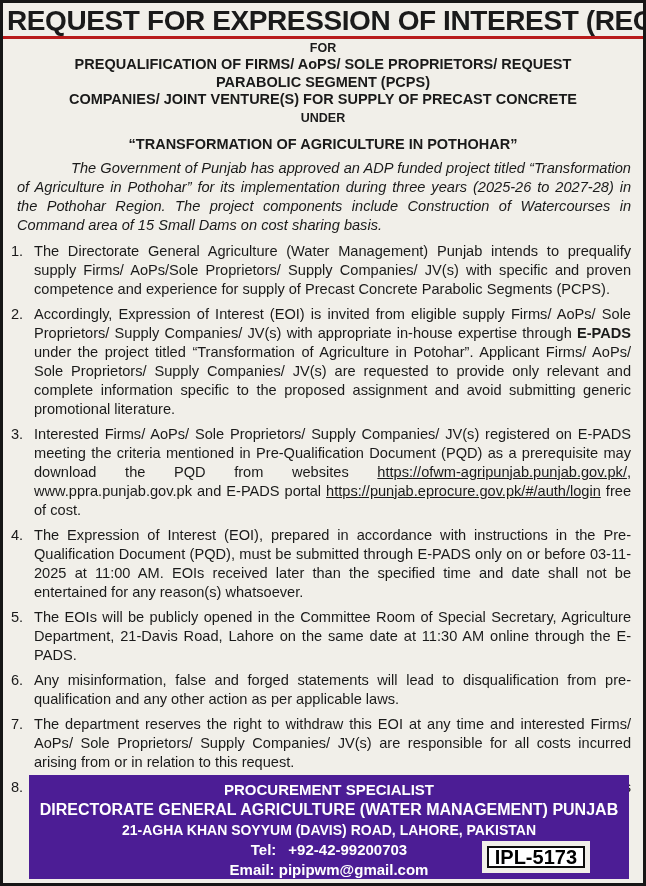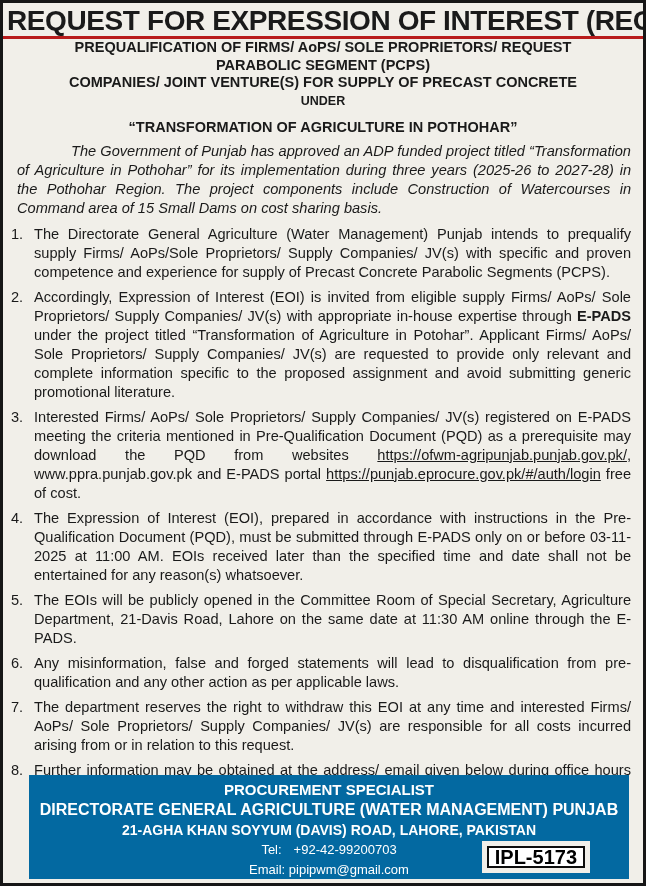--- a/index.html
+++ b/index.html
@@ -46,30 +46,30 @@
     font-size:14.6px; line-height:19px;
     text-align:justify;
   }
   ol.items .num{ position:absolute; left:0; top:0; }
   .link{ text-decoration:underline;margin-top:48px; }
   b.inline-bold{ font-weight:bold; }
   .footer-box{
     position:absolute;
     left:26px; right:14px; bottom:4px;
     height:104px;
-    background:#0369a1;
+    background:#4c1d95;
     color:#ffffff;
     text-align:center;
     box-sizing:border-box;
     padding-top:5px;
   }
   .footer-box .f1{ font-size:15px;   font-weight:bold; line-height:20px; }
   .footer-box .f2{ font-size:16px;   font-weight:bold; line-height:20px; }
   .footer-box .f3{ font-size:14px; font-weight:bold; line-height:20px; }
-  .footer-box .f4,.footer-box .f5{ font-size:13px; font-weight:normal; line-height:20px; }
+  .footer-box .f4,.footer-box .f5{ font-size:15px; font-weight:bold; line-height:20px; }
   .footer-box .gap{ display:inline-block; width:12px; }
   .ipl-badge{
     position:absolute;
     right:44px; bottom:11px;
     background:#ffffff;
     color:#000000;
     border:2px solid #0c0c0c;
     box-shadow:0 0 0 5px #f1efe9;
     font-size:20px; font-weight:bold;
     line-height:18px;
@@ -79,20 +79,21 @@
 </style>
 </head>
 <body>
 
 <div class="page">
 
   <div class="header">
     <div>
       <span class="title">REQUEST FOR EXPRESSION OF INTEREST (REOI)</span>
     </div>
+    <div class="for-label">FOR</div>
     <div class="subtitle-line">PREQUALIFICATION OF FIRMS/ AoPS/ SOLE PROPRIETORS/ REQUEST</div>
     <div class="subtitle-line">PARABOLIC SEGMENT (PCPS)</div>
     <div class="subtitle-line">COMPANIES/ JOINT VENTURE(S) FOR SUPPLY OF PRECAST CONCRETE</div>
     <div class="under-label">UNDER</div>
     <div class="project-line">“TRANSFORMATION OF AGRICULTURE IN POTHOHAR”</div>
   </div>
 
   <p class="intro">The Government of Punjab has approved an ADP funded project titled “Transformation of Agriculture in Pothohar” for its implementation during three years (2025-26 to 2027-28) in the Pothohar Region. The project components include Construction of Watercourses in Command area of 15 Small Dams on cost sharing basis.</p>
 
   <ol class="items">

